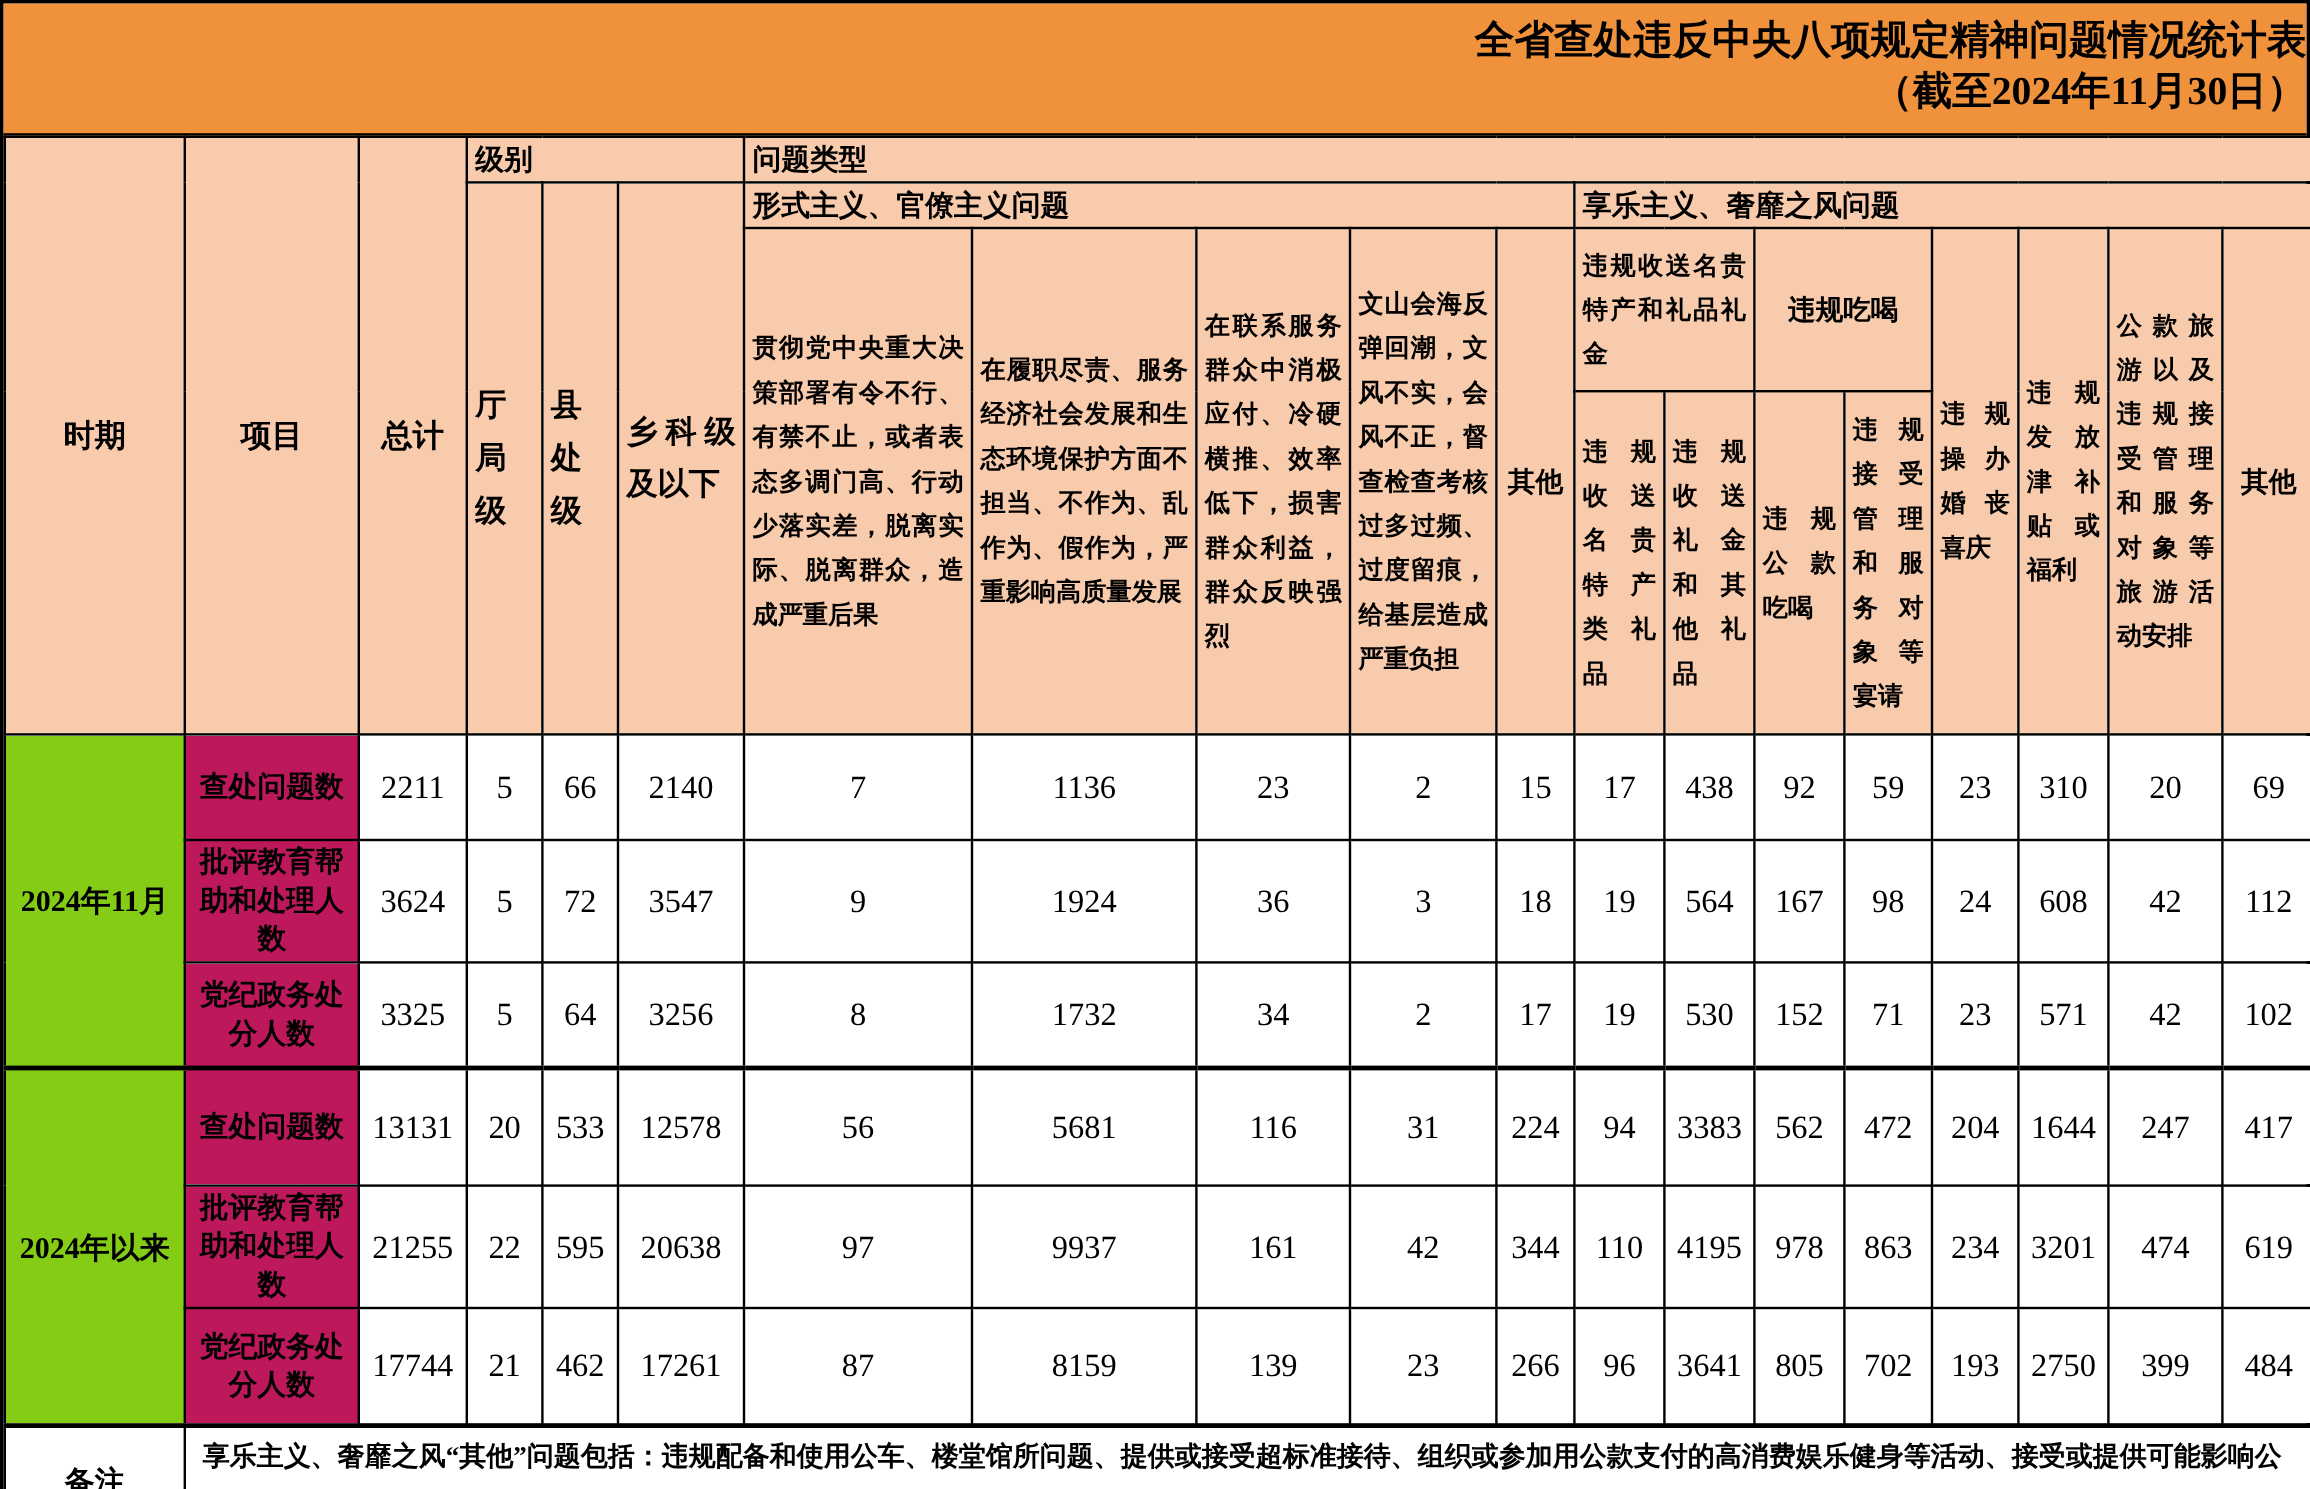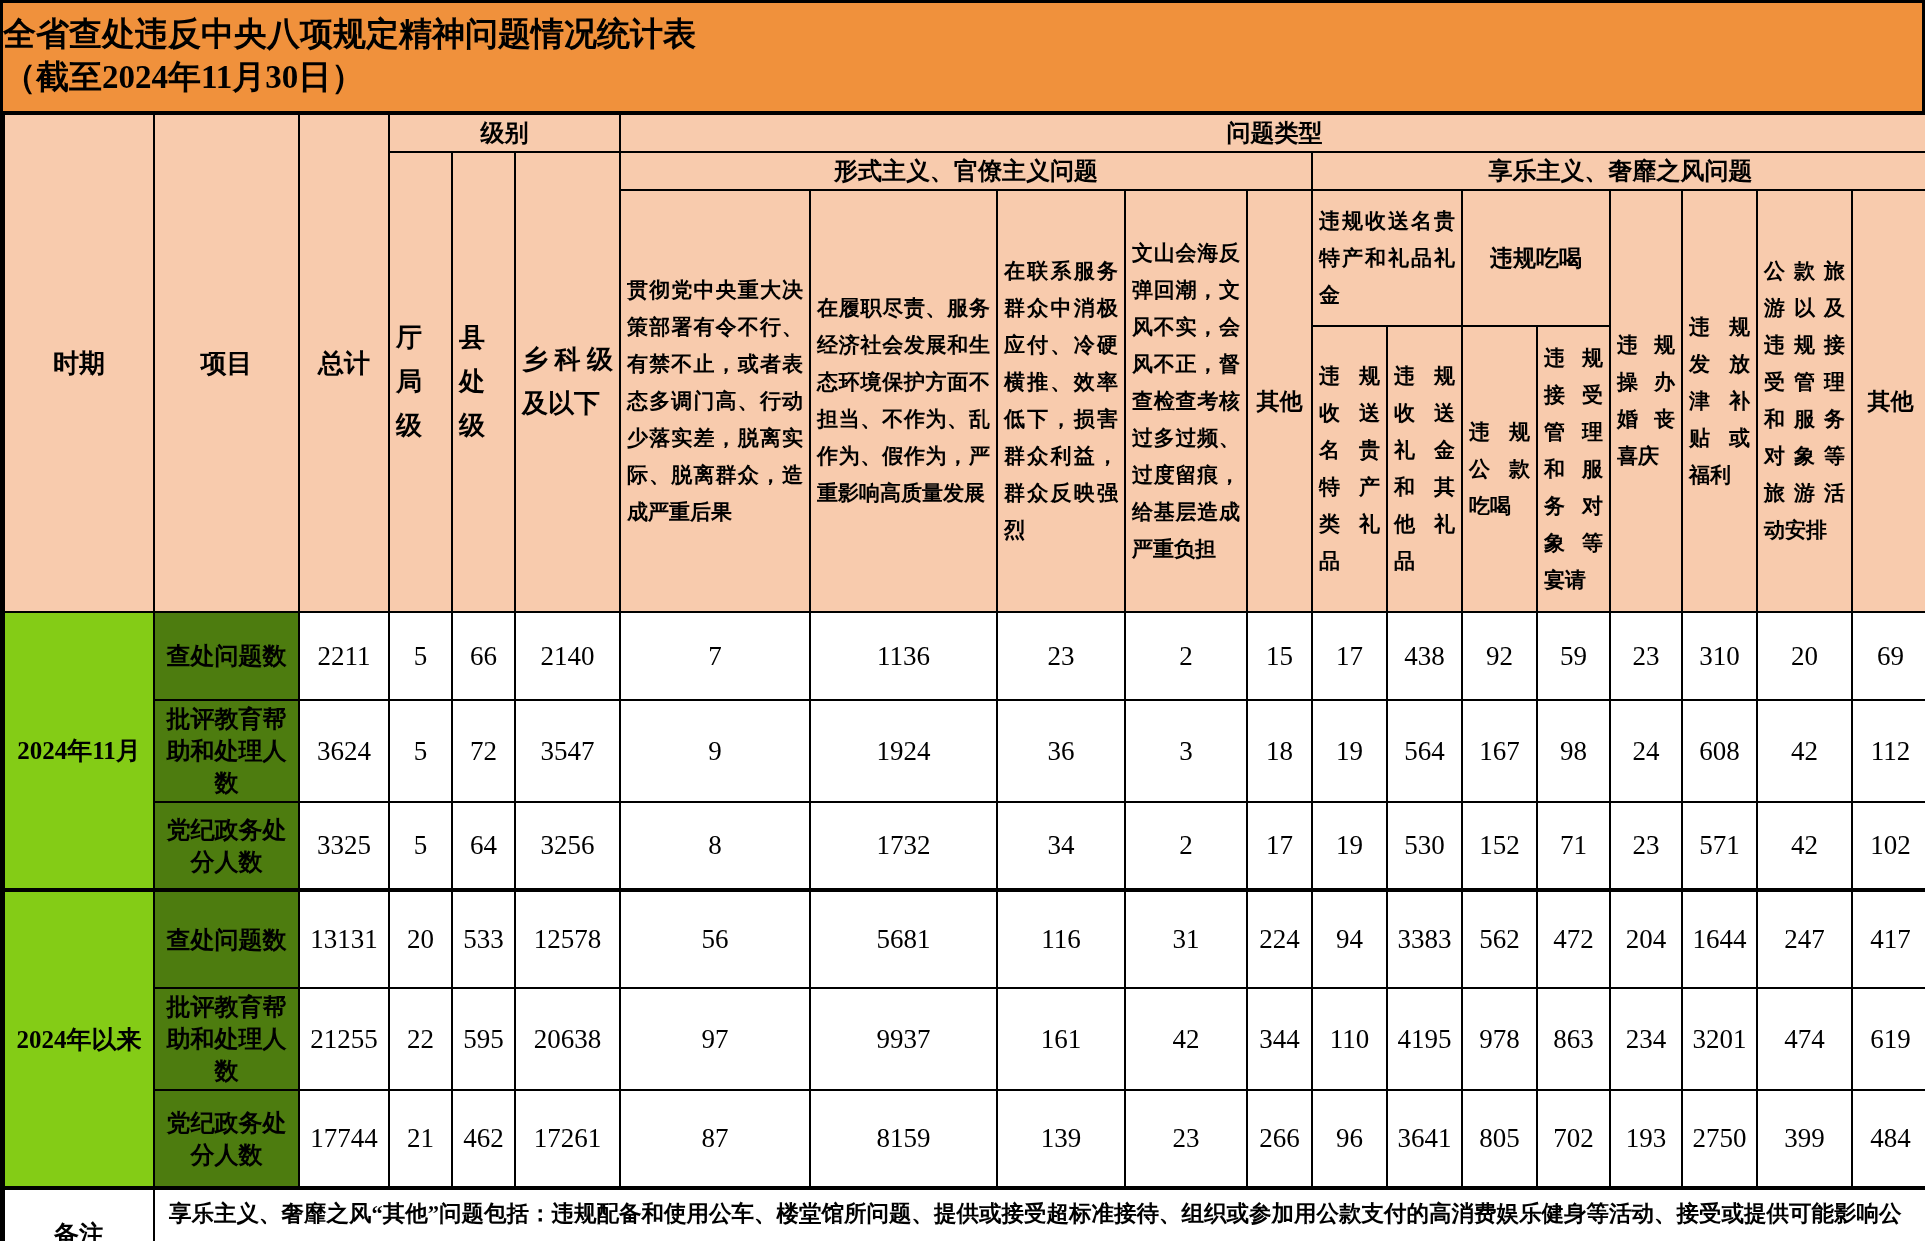--- a/index.html
+++ b/index.html
@@ -1,31 +1,31 @@
 <!DOCTYPE html>
 <html><head>
 <meta charset="utf-8">
 <style>
   html,body{margin:0;padding:0;background:#fff;}
   body{width:1925px;height:1241px;overflow:hidden;font-family:"Liberation Sans",sans-serif;color:#000;}
   .wrap{width:1919px;border:3px solid #000;}
-  .title-band{background:#F0913C;text-align:left;padding:10px 0 12px 0;border-bottom:2px solid #000;}
+  .title-band{background:#F0913C;text-align:right;padding:10px 0 12px 0;border-bottom:2px solid #000;}
   .title-band .t1,.title-band .t2{font-weight:bold;font-size:33px;line-height:43px;font-family:"Liberation Serif",serif;}
   table{border-collapse:collapse;table-layout:fixed;width:1913px;}
   th,td{border:2px solid #000;padding:2px 6px;vertical-align:middle;overflow:hidden;}
   th{background:#F8CBAD;font-weight:bold;font-size:23px;font-family:"Liberation Serif",serif;}
-  .band{font-size:24px;text-align:center;}
+  .band{font-size:24px;text-align:left;}
   .ctr{text-align:center;}
   .jt{text-align:justify;text-justify:inter-ideograph;line-height:37px;font-size:21px;margin-left:44px;}
   .jt2{text-align:justify;text-justify:inter-ideograph;line-height:44px;font-size:26px;}
   .hbig{font-size:26px;text-align:center;}
   tr.h1{height:34px;} tr.h2{height:28px;} tr.h3{height:136px;} tr.h4{height:286px;}
   tr.d1{height:88px;} tr.d2{height:98px;} tr.nrow{height:86px;}
   td.num{font-family:"Liberation Serif",serif;font-size:27px;text-align:center;background:#fff;}
-  td.lbl{font-weight:bold;font-size:24px;text-align:center;background:#4d7c0f;line-height:32px;font-family:"Liberation Serif",serif;}
+  td.lbl{font-weight:bold;font-size:24px;text-align:center;background:#be185d;line-height:32px;font-family:"Liberation Serif",serif;}
   td.period{font-weight:bold;font-size:25px;text-align:center;background:#84cc16;font-family:"Liberation Serif",serif;}
   tr.thick td{border-top-width:4px;}
   td.notelbl{font-weight:bold;font-size:25px;text-align:center;background:#fff;font-family:"Liberation Serif",serif;}
   td.notetxt{font-weight:bold;font-size:22.5px;line-height:40px;text-align:left;background:#fff;padding:4px 14px;font-family:"Liberation Serif",serif;}
 </style>
 </head>
 <body>
 
 <div class="wrap">
   <div class="title-band">

